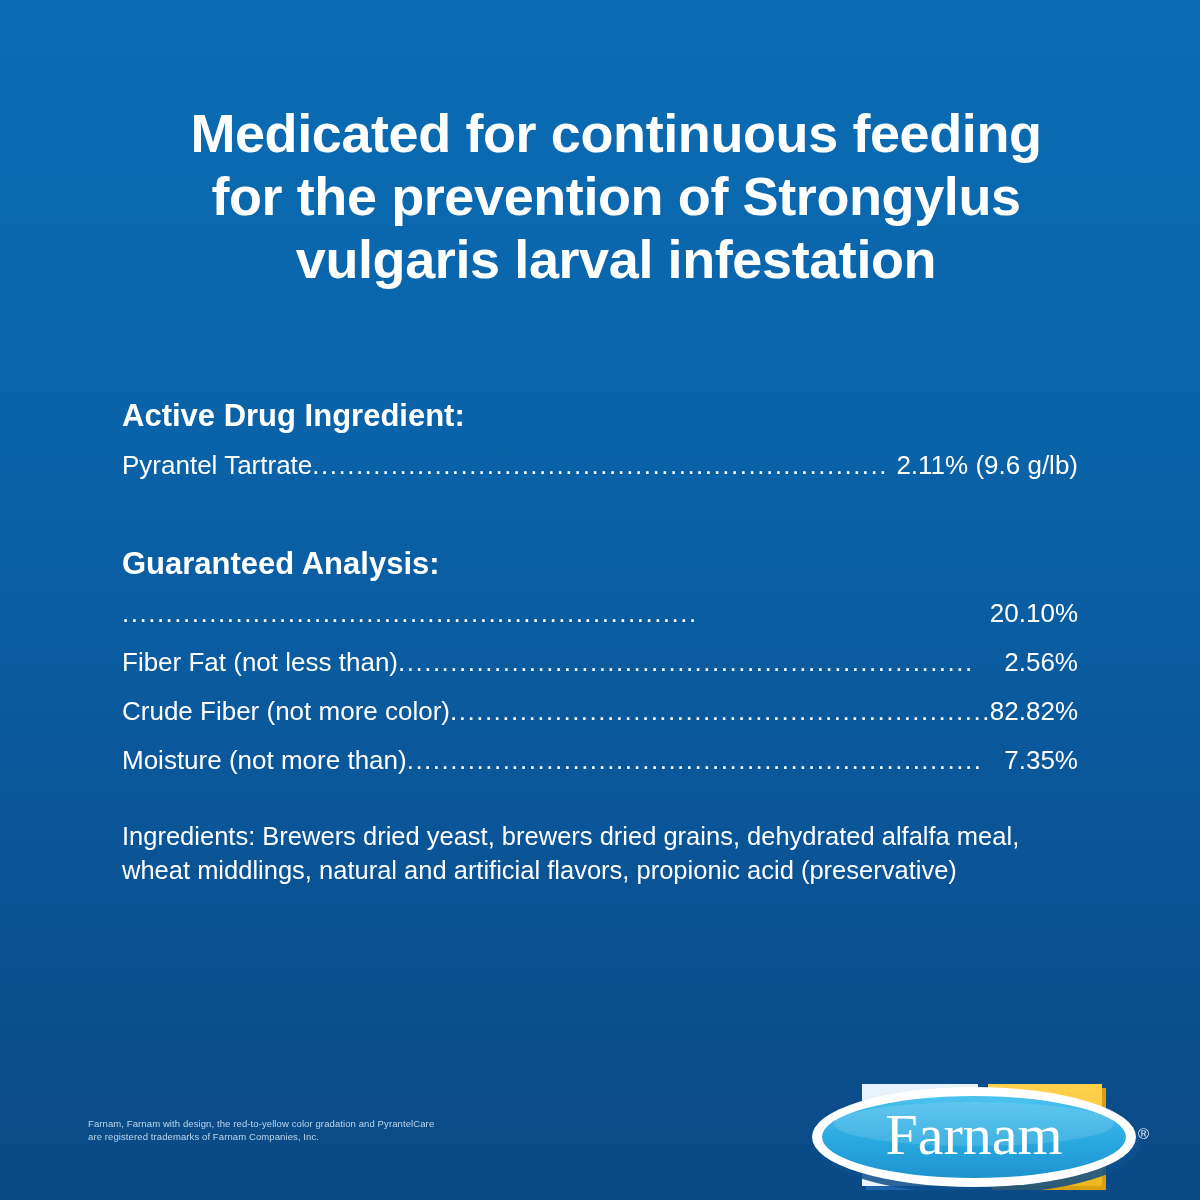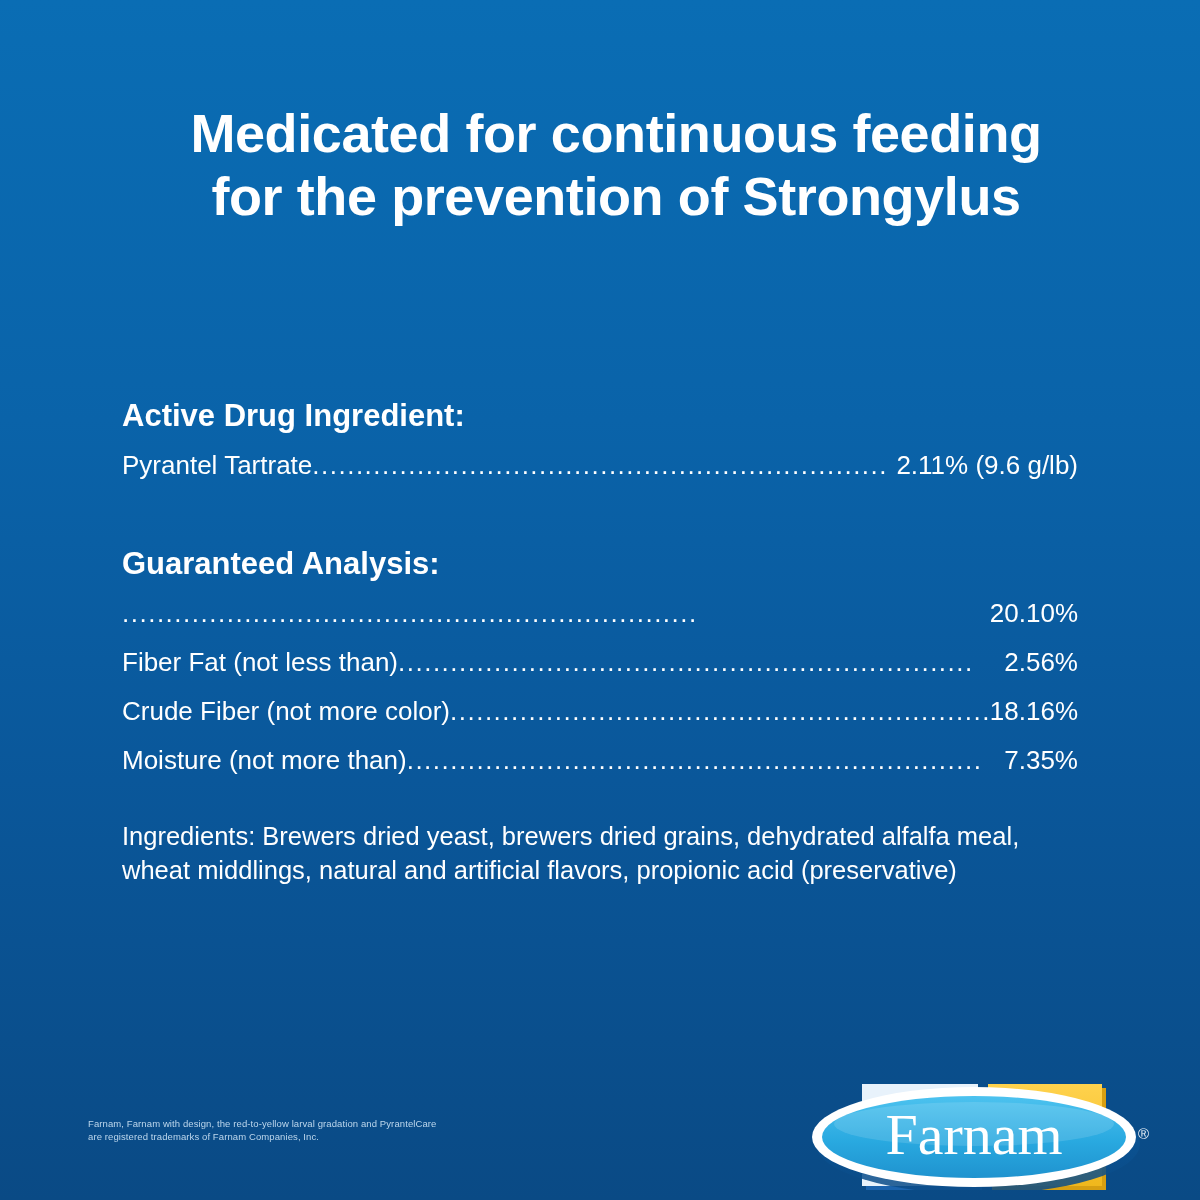--- a/index.html
+++ b/index.html
@@ -110,20 +110,21 @@
   }
 </style>
 </head>
 <body>
 
 <div class="label-root">
 
   <div class="headline">
     <span class="headline-line">Medicated for continuous feeding</span>
     <span class="headline-line">for the prevention of Strongylus</span>
+    <span class="headline-line">vulgaris larval infestation</span>
   </div>
 
   <div class="panel">
 
     <div class="section-heading">Active Drug Ingredient:</div>
 
     <div class="leader-row">
       <span class="leader-name">Pyrantel Tartrate </span>
       <span class="leader-dots">..................................................................</span>
       <span class="leader-value">2.11% (9.6 g/lb)</span>
@@ -140,35 +141,35 @@
 
     <div class="leader-row">
       <span class="leader-name">Fiber Fat (not less than) </span>
       <span class="leader-dots">..................................................................</span>
       <span class="leader-value">2.56%</span>
     </div>
 
     <div class="leader-row">
       <span class="leader-name">Crude Fiber (not more color) </span>
       <span class="leader-dots">..................................................................</span>
-      <span class="leader-value">18.16%</span>
+      <span class="leader-value">82.82%</span>
     </div>
 
     <div class="leader-row">
       <span class="leader-name">Moisture (not more than)</span>
       <span class="leader-dots">..................................................................</span>
       <span class="leader-value">7.35%</span>
     </div>
 
     <div class="ingredients"><b>Ingredients:</b><span> Brewers dried yeast, brewers dried grains, dehydrated alfalfa meal, wheat middlings, natural and artificial flavors, propionic acid (preservative)</span></div>
 
   </div>
 
   <div class="fineprint">
-    <div>Farnam, Farnam with design, the red-to-yellow larval gradation and PyrantelCare</div>
+    <div>Farnam, Farnam with design, the red-to-yellow color gradation and PyrantelCare</div>
     <div>are registered trademarks of Farnam Companies, Inc.</div>
   </div>
 
   <div class="logo-wrap">
     <svg class="logo-svg" width="360" height="130" viewBox="0 0 360 130">
       <defs>
         <linearGradient id="ellipseGrad" x1="0" y1="0" x2="0" y2="1">
           <stop offset="0%" stop-color="#4cc2ef"></stop>
           <stop offset="55%" stop-color="#29a9e0"></stop>
           <stop offset="100%" stop-color="#1f93cf"></stop>

